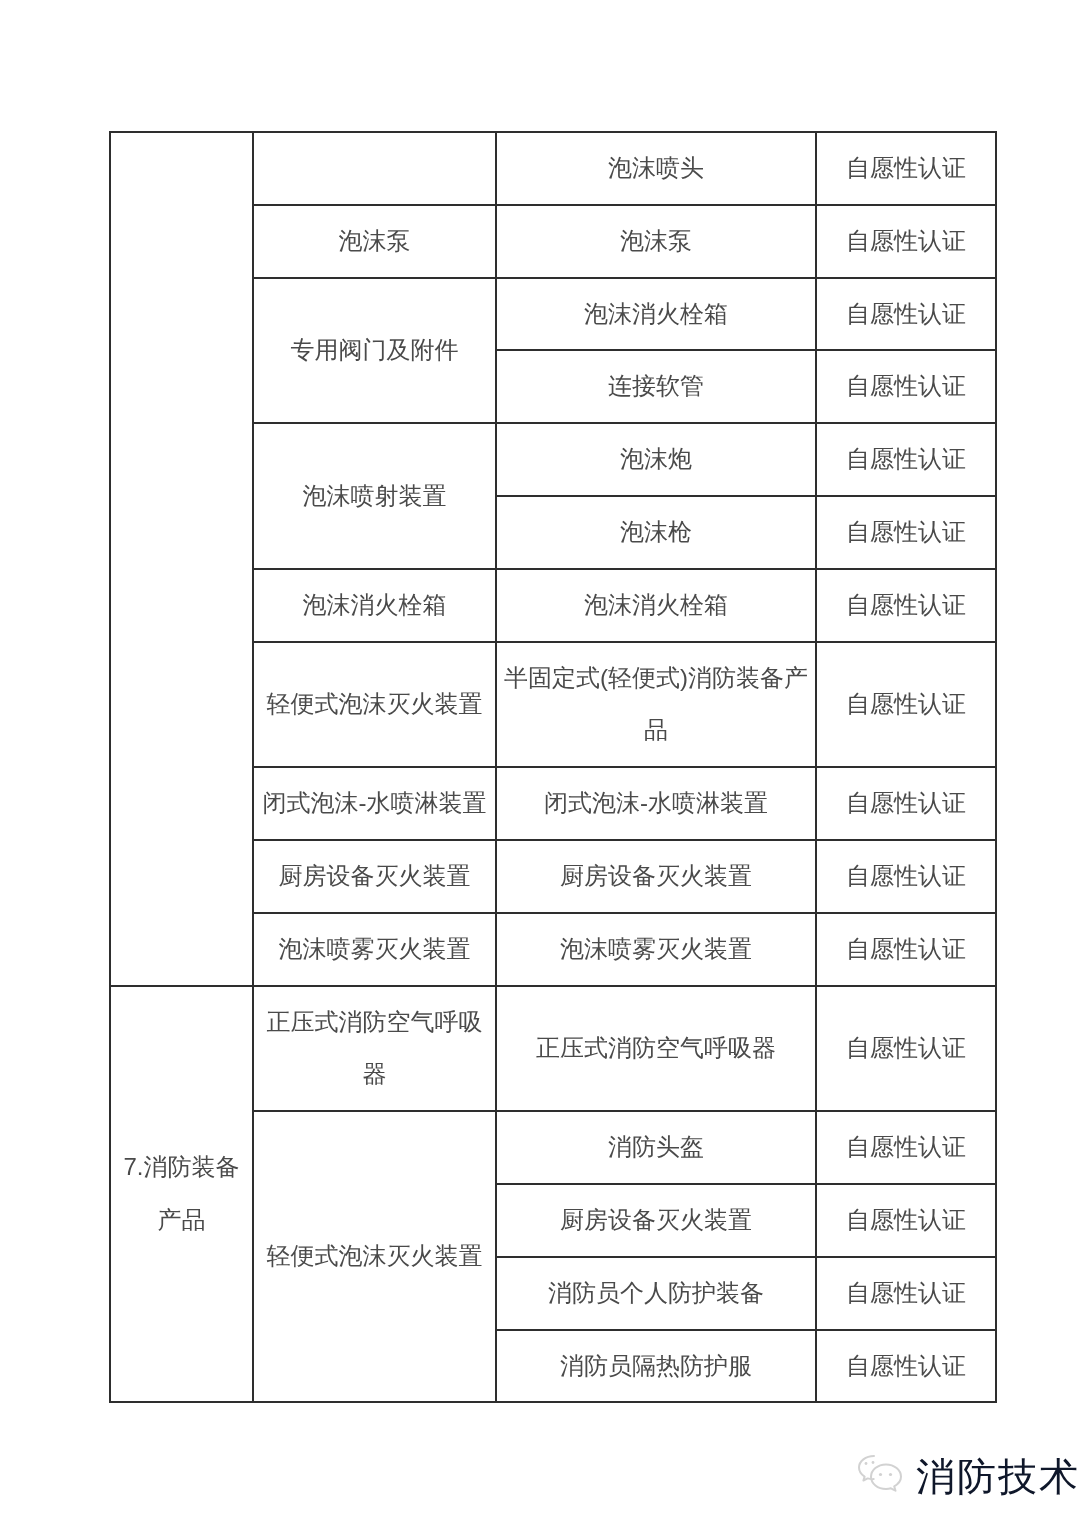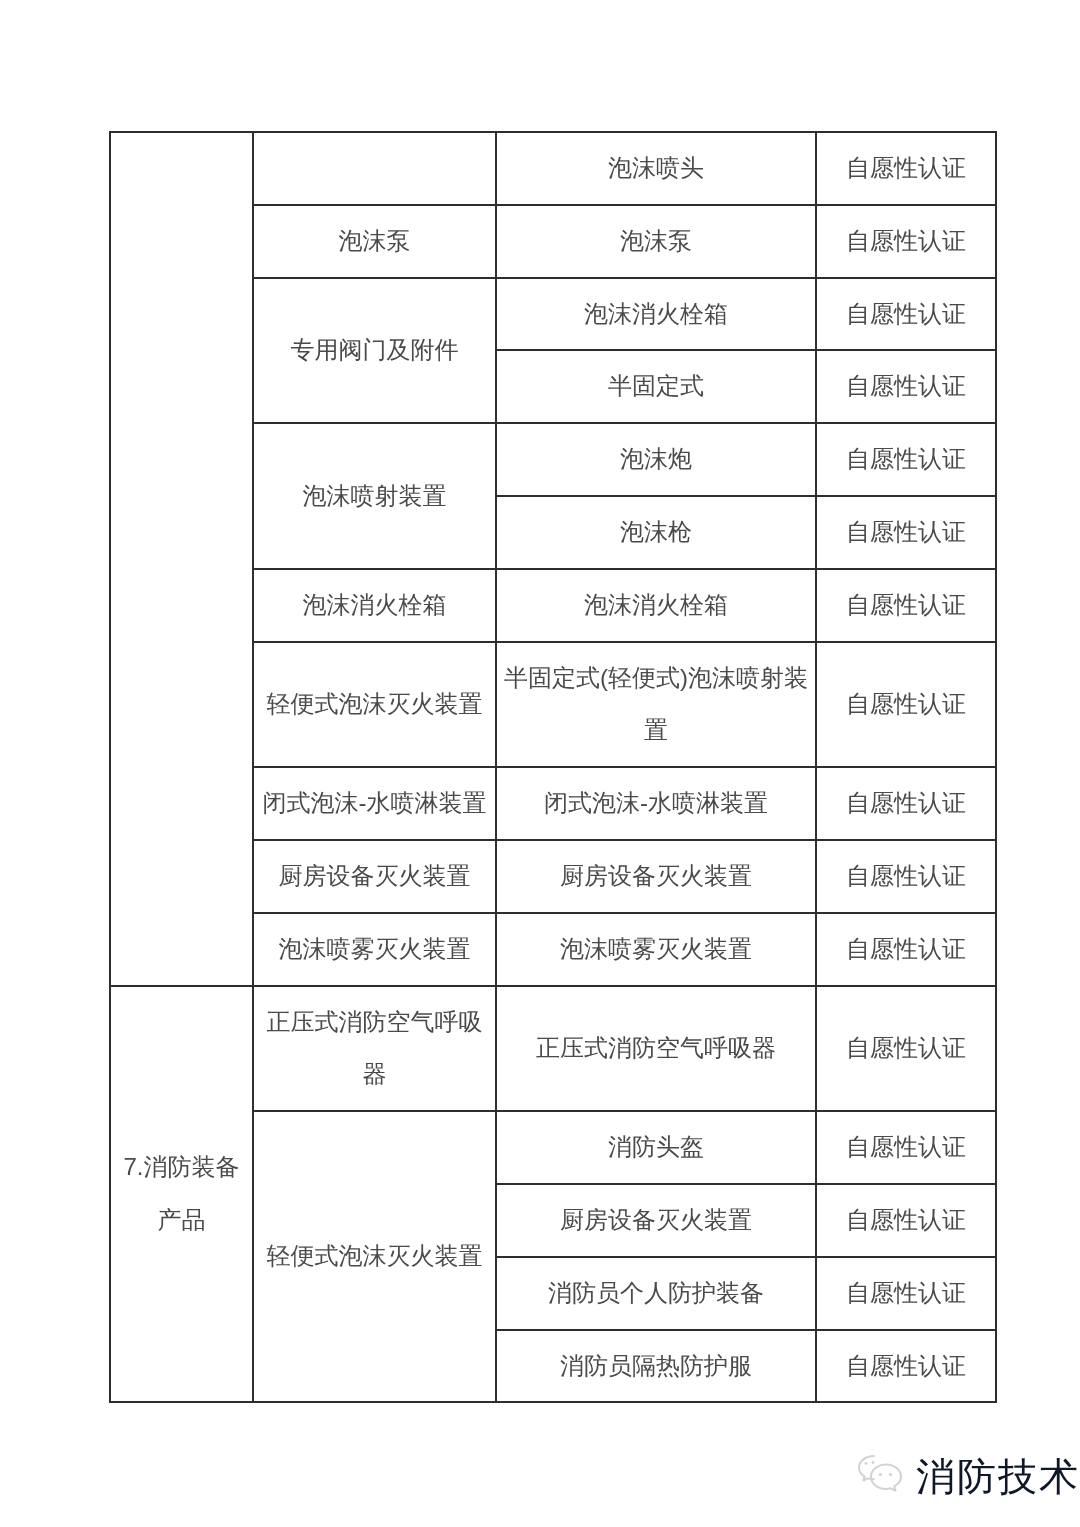--- a/index.html
+++ b/index.html
@@ -76,40 +76,40 @@
           <td class="col-subcategory">泡沫泵</td>
           <td class="col-product">泡沫泵</td>
           <td class="col-certification">自愿性认证</td>
         </tr>
         <tr>
           <td class="col-subcategory" rowspan="2">专用阀门及附件</td>
           <td class="col-product">泡沫消火栓箱</td>
           <td class="col-certification">自愿性认证</td>
         </tr>
         <tr>
-          <td class="col-product">半固定式</td>
+          <td class="col-product">连接软管</td>
           <td class="col-certification">自愿性认证</td>
         </tr>
         <tr>
           <td class="col-subcategory" rowspan="2">泡沫喷射装置</td>
           <td class="col-product">泡沫炮</td>
           <td class="col-certification">自愿性认证</td>
         </tr>
         <tr>
           <td class="col-product">泡沫枪</td>
           <td class="col-certification">自愿性认证</td>
         </tr>
         <tr>
           <td class="col-subcategory">泡沫消火栓箱</td>
           <td class="col-product">泡沫消火栓箱</td>
           <td class="col-certification">自愿性认证</td>
         </tr>
         <tr>
           <td class="col-subcategory">轻便式泡沫灭火装置</td>
-          <td class="col-product">半固定式(轻便式)泡沫喷射装置</td>
+          <td class="col-product">半固定式(轻便式)消防装备产品</td>
           <td class="col-certification">自愿性认证</td>
         </tr>
         <tr>
           <td class="col-subcategory">闭式泡沫-水喷淋装置</td>
           <td class="col-product">闭式泡沫-水喷淋装置</td>
           <td class="col-certification">自愿性认证</td>
         </tr>
         <tr>
           <td class="col-subcategory">厨房设备灭火装置</td>
           <td class="col-product">厨房设备灭火装置</td>

